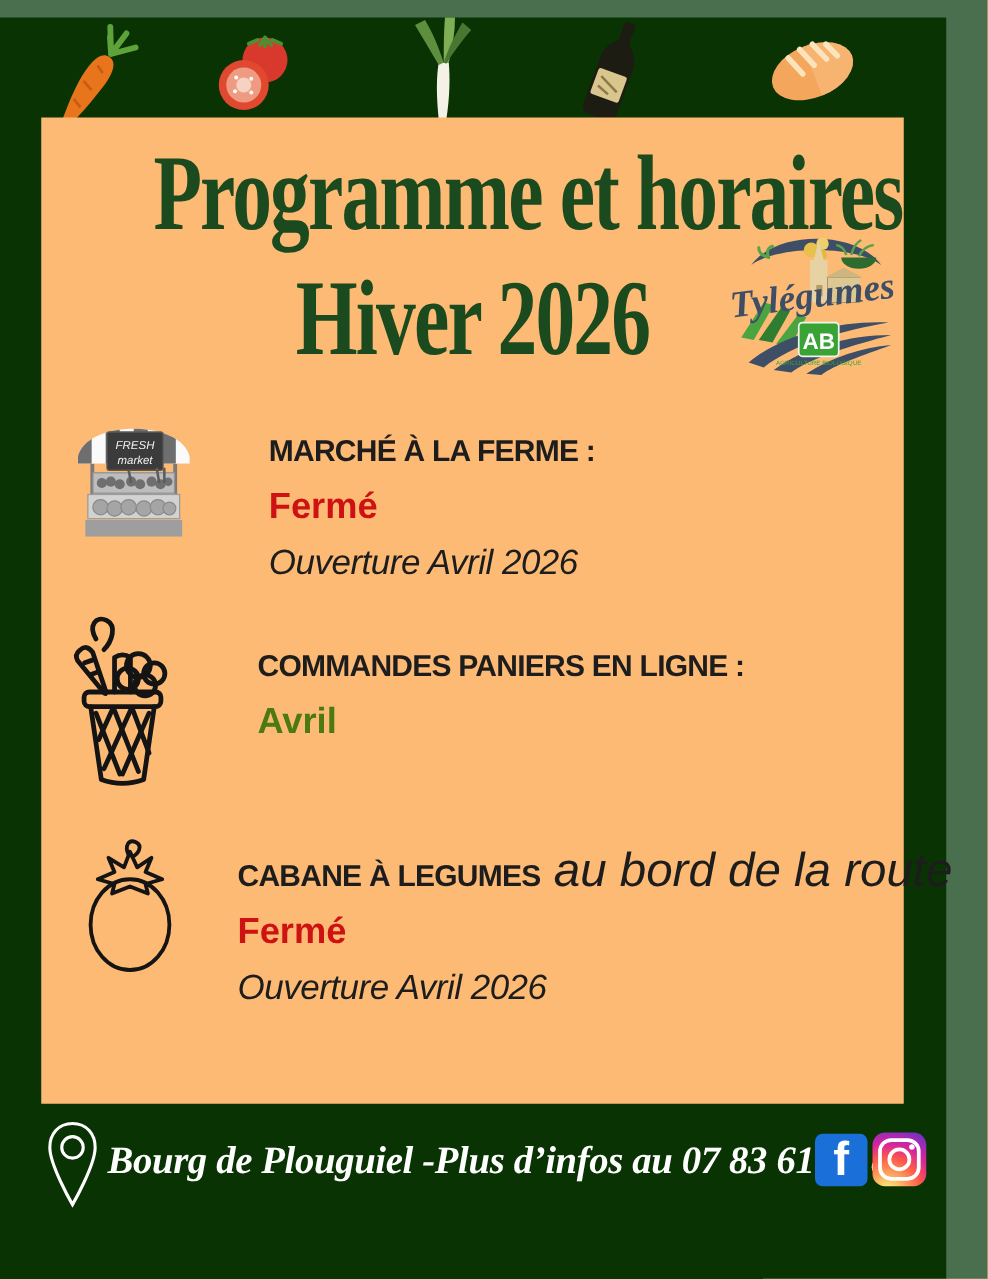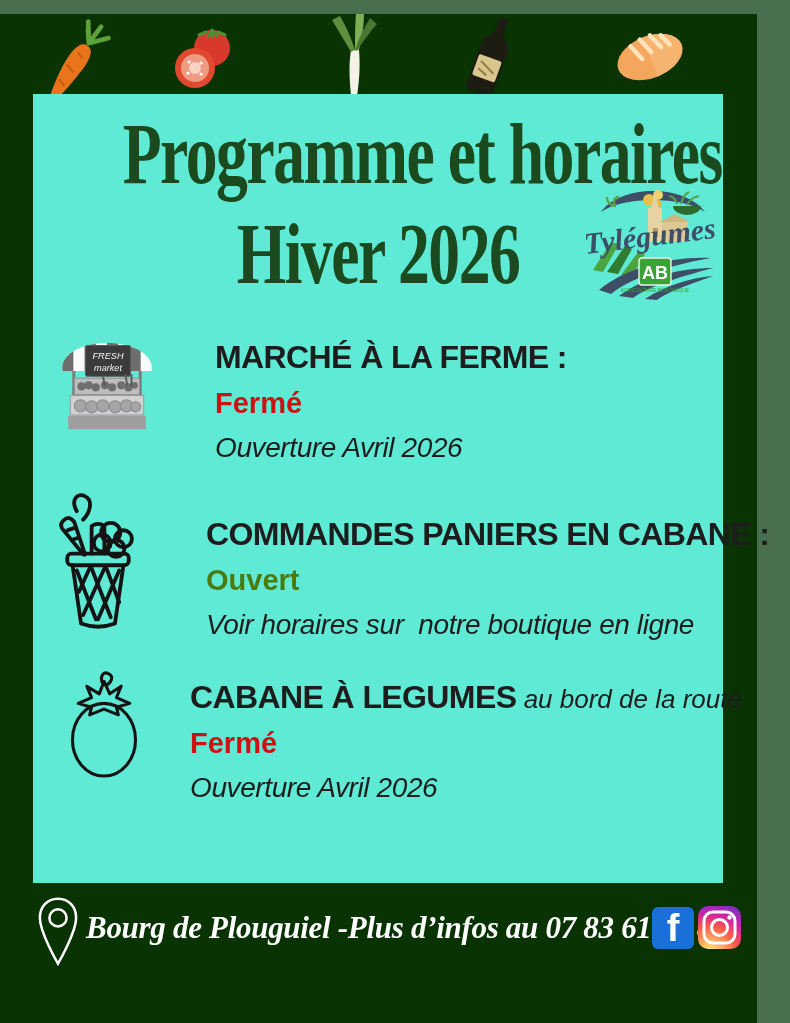--- a/index.html
+++ b/index.html
@@ -4,36 +4,36 @@
 <style>
   html,body{margin:0;padding:0;}
   body{width:790px;height:1023px;position:relative;overflow:hidden;
        background:#4a6f4e;font-family:"Liberation Sans",sans-serif;}
   .board{position:absolute;left:0;top:14px;width:757px;height:1009px;background:#0a3304;}
 
   
   .top-icon{position:absolute;}
 
   
-  .panel{position:absolute;left:33px;top:94px;width:690px;height:789px;background:#5eead4;}
+  .panel{position:absolute;left:33px;top:94px;width:690px;height:789px;background:#fdba74;}
 
   .title{position:absolute;left:0;top:10px;width:690px;text-align:center;
          color:#1b4a1f;font-family:"Liberation Serif",serif;font-weight:bold;
          font-size:86px;line-height:100px;letter-spacing:-2px;
          transform:scaleX(.74);transform-origin:50% 0;white-space:nowrap;}
 
   .logo{position:absolute;left:552px;top:78px;width:136px;height:130px;}
   .logo svg{width:100%;height:100%;}
   .logo-script{font-family:"Liberation Serif",serif;font-style:italic;font-weight:bold;}
 
   .sec-icon{position:absolute;}
   .sec-text{position:absolute;color:#1d1d1d;}
   .sec-text .row{line-height:40px;white-space:nowrap;}
-  .heading{font-weight:bold;font-size:32px;letter-spacing:-.6px;}
-  .suffix{font-weight:normal;font-style:italic;font-size:26px;}
+  .heading{font-weight:bold;font-size:24px;letter-spacing:-.6px;}
+  .suffix{font-weight:normal;font-style:italic;font-size:38px;}
   .status{font-weight:bold;font-size:29px;text-align:center;}
   .status.closed{color:#ce1113;}
   .status.open{color:#4a7a10;}
   .note{font-style:italic;font-size:28px;letter-spacing:-.4px;white-space:pre-wrap;margin-top:28px;}
 
   
   .pin{position:absolute;left:37px;top:895px;width:42px;height:76px;}
   .footer-text{position:absolute;left:86px;top:903px;width:570px;color:#ffffff;
                font-family:"Liberation Serif",serif;font-weight:bold;font-style:italic;
                font-size:31px;line-height:50px;letter-spacing:-.3px;white-space:nowrap;}
@@ -201,24 +201,23 @@
         <circle cx="67" cy="55" r="8"></circle>
       <path d="M44 60 L44 34 Q50 30 56 34 L56 60"></path>
       <rect x="21" y="60" width="58" height="11" rx="4"></rect>
       <path d="M26 71 L34 126 Q50 132 66 126 L74 71"></path>
       <path d="M30 76 L48 122 M44 74 L62 120 M58 74 L70 106"></path>
       <path d="M70 76 L50 122 M56 74 L36 118 M42 74 L32 96"></path>
     </svg>
   </div>
   <div class="sec-text" style="left:173px;top:420px;">
     <div class="row">
-      <span class="heading">COMMANDES PANIERS EN CABANE :</span>
+      <span class="heading">COMMANDES PANIERS EN LIGNE :</span>
     </div>
-    <div class="row"><span class="status open">Ouvert</span></div>
-    <div class="row"><span class="note">Voir horaires sur  notre boutique en ligne</span></div>
+    <div class="row"><span class="status open">Avril</span></div>
   </div>
 
   <div class="sec-icon" style="left:28px;top:575px;width:86px;height:132px;">
     <svg viewBox="0 0 90 116" fill="none" stroke="#141414" stroke-width="3.2" stroke-linecap="round" stroke-linejoin="round">
       <path d="M44 16 C40 8 44 2 50 5 C56 8 52 15 47 17"></path>
       <path d="M18 36 L32 30 L27 18 L40 26 L45 13 L51 26 L63 18 L58 30 L72 36 L58 40 L60 48 L45 42 L30 48 L32 40 Z"></path>
       <ellipse cx="45" cy="74" rx="33" ry="38"></ellipse>
     </svg>
   </div>
   <div class="sec-text" style="left:157px;top:583px;">

